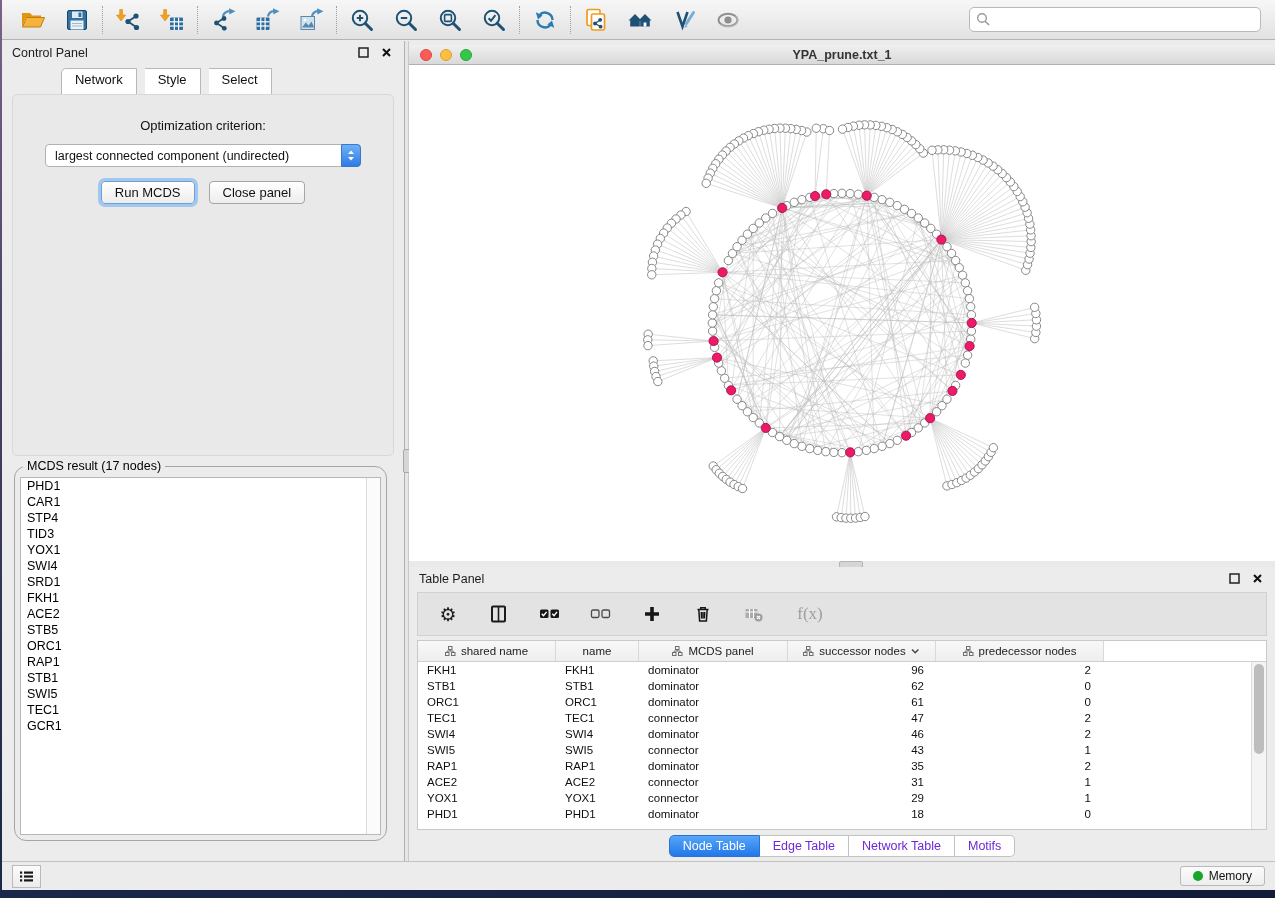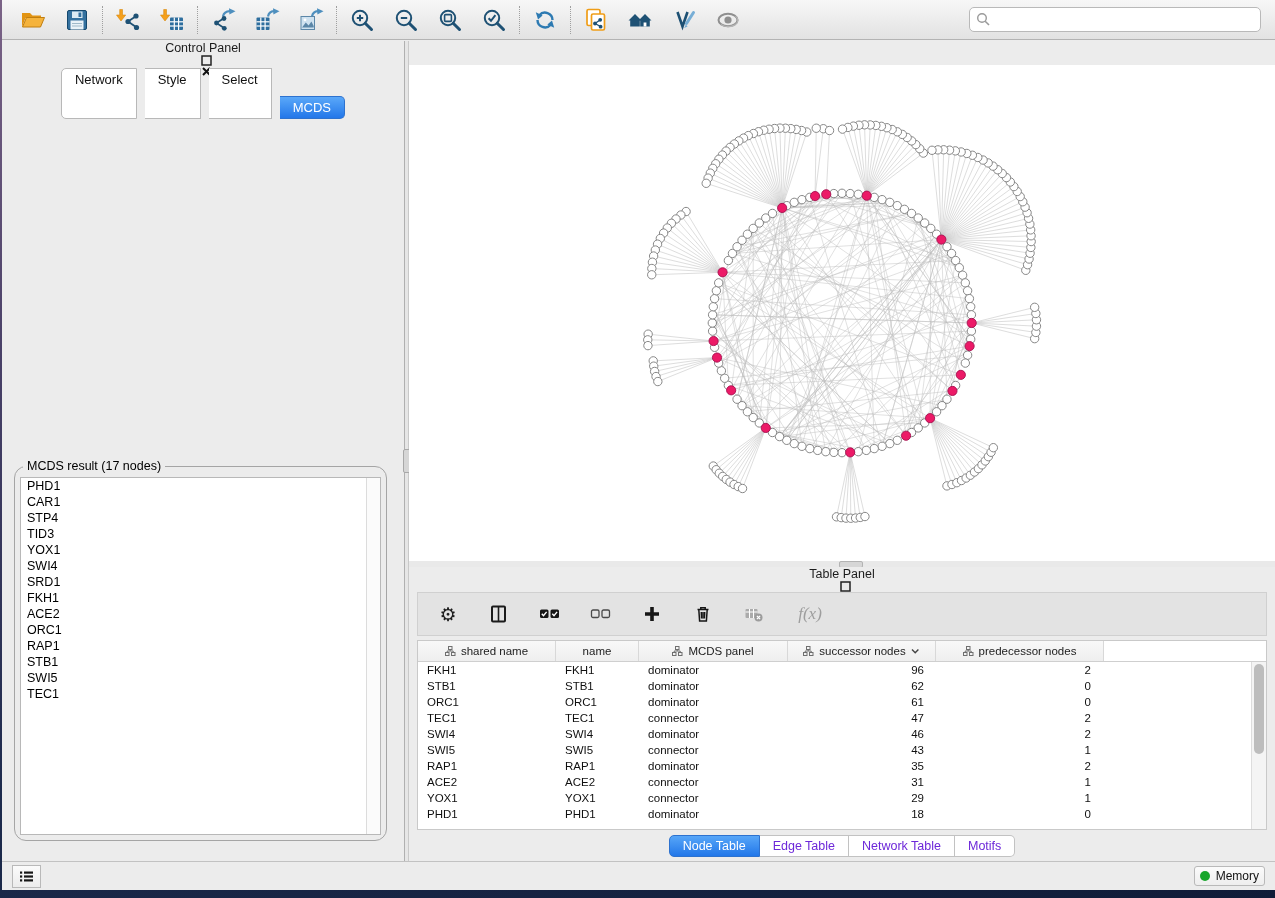--- a/index.html
+++ b/index.html
@@ -18,21 +18,21 @@
   .tool-group{display:flex;align-items:center;gap:12px;padding:0 9px;}
   .tool-sep{width:0;border-left:1px dotted #9f9f9f;height:28px;}
   .tool-btn{width:32px;height:32px;display:flex;align-items:center;justify-content:center;}
   .search-wrap{margin-left:auto;margin-right:8px;position:relative;width:292px;height:25px;}
   .search-input{width:100%;height:100%;border:1px solid #b9b9b9;border-radius:5px;background:#fff;
     padding:0 6px 0 27px;font:12.5px "Liberation Sans",sans-serif;outline:none;box-sizing:border-box;color:#333;}
   .search-glyph{position:absolute;left:7px;top:5px;pointer-events:none;}
 
   
   .control-panel{position:absolute;left:0;top:41px;width:402px;bottom:29px;background:#ececec;}
-  .panel-title{height:23px;display:flex;align-items:center;padding:0 10px;font-size:12.5px;color:#1c1c1c;flex-direction:column;}
+  .panel-title{height:23px;display:flex;align-items:center;padding:0 10px;font-size:12.5px;color:#1c1c1c;}
   .panel-title .spacer{flex:1;}
   .wicon{width:16px;height:14px;display:flex;align-items:center;justify-content:center;margin-left:7px;}
   .ctabs{display:flex;justify-content:center;margin-top:4px;gap:8px;}
   .ctab{padding:3px 13px;font-size:13px;background:#fff;border:1px solid #b8b8b8;border-left:none;color:#111;cursor:default;}
   .ctab:first-child{border-left:1px solid #b8b8b8;border-radius:5px 0 0 5px;}
   .ctab:last-child{border-radius:0 5px 5px 0;margin-top:28px;}
   .ctab.active{background:linear-gradient(#5aa8f9,#2377e9);color:#fff;border-color:#2d72cf;}
   .cp-card{position:absolute;left:10px;right:10px;top:53px;height:360px;background:#e9e9e9;
     border:1px solid #d8d8d8;border-radius:5px;}
   .opt-label{margin-top:23px;text-align:center;font-size:13px;color:#111;}
@@ -74,21 +74,21 @@
   .light{width:12px;height:12px;border-radius:50%;box-sizing:border-box;}
   .net-canvas{position:absolute;top:20px;left:0;right:0;bottom:0;background:#fff;}
   .net-canvas svg{display:block;width:100%;height:100%;}
 
   
   .table-panel{position:absolute;top:526px;left:0;right:0;bottom:0;background:#ececec;}
   .tp-toolbar{position:absolute;top:25px;left:8px;right:8px;height:44px;background:#e3e3e3;
     border:1px solid #d0d0d0;display:flex;align-items:center;gap:27px;padding-left:18px;box-sizing:border-box;}
   .tp-icon{display:flex;align-items:center;justify-content:center;width:24px;height:24px;}
   .gear-glyph{font-size:19px;color:#1d1d1d;line-height:1;}
-  .fx{font-family:"Liberation Serif",serif;font-style:italic;font-size:17px;color:#9e9e9e;}
+  .fx{font-family:"Liberation Serif",serif;font-size:17px;color:#9e9e9e;}
   .tp-table{position:absolute;top:73px;left:8px;right:8px;height:190px;background:#fff;
     border:1px solid #c9c9c9;box-sizing:border-box;overflow:hidden;}
   .thead{display:grid;grid-template-columns:138px 83px 149px 148px 168px 1fr;height:21px;
     border-bottom:1px solid #cfcfcf;background:linear-gradient(#f8f8f8,#eeeeee);box-sizing:border-box;}
   .th{display:flex;align-items:center;justify-content:center;gap:5px;font-size:11.5px;color:#1c1c1c;
     border-right:1px solid #d8d8d8;overflow:hidden;white-space:nowrap;}
   .th:last-child{border-right:none;background:#fff;}
   .tbody{position:absolute;top:21px;left:0;right:14px;bottom:0;}
   .trow{display:grid;grid-template-columns:138px 83px 149px 148px 168px 1fr;height:16px;}
   .td{font-size:11.5px;color:#101010;line-height:16px;padding-left:9px;white-space:nowrap;overflow:hidden;}
@@ -102,21 +102,21 @@
   .ttab:last-child{border-radius:0 5px 5px 0;}
   .ttab.active{background:linear-gradient(#57a6f8,#2277e9);color:#fff;border-color:#2d72cf;}
 
   
   .status-bar{position:absolute;left:0;right:0;bottom:0;height:29px;background:#ececec;
     border-top:1px solid #c2c2c2;display:flex;align-items:center;padding:0 10px;box-sizing:border-box;}
   .menu-btn{width:27px;height:21px;background:linear-gradient(#fbfbfb,#ececec);
     border:1px solid #b9b9b9;display:flex;align-items:center;justify-content:center;}
   .memory-btn{margin-left:auto;display:flex;align-items:center;gap:6px;
     background:linear-gradient(#fbfbfb,#eeeeee);border:1px solid #b9b9b9;border-radius:3px;
-    padding:2px 5px;font-size:12px;color:#111;}
+    padding:2px 12px;font-size:12px;color:#111;}
   .mem-dot{width:10px;height:10px;border-radius:50%;background:#17a62b;}
 </style>
 </head>
 <body>
 
 <div class="app">
 
   <div class="toolbar">
     <div class="tool-group">
       <div class="tool-btn">
@@ -316,49 +316,75 @@
           <path d="M2 2 L9 9 M9 2 L2 9" stroke="#111" stroke-width="2"></path>
         </svg>
       </span>
     </div>
     <div class="ctabs">
         <div class="ctab">Network</div>
         <div class="ctab">Style</div>
         <div class="ctab">Select</div>
         <div class="ctab active">MCDS</div>
       </div>
+    <div class="cp-card">
+      <div class="opt-label">Optimization criterion:</div>
+      <div class="select">
+        <span>largest connected component (undirected)</span>
+        <span class="stepper">
+          <svg width="12" height="13" viewBox="0 0 12 13">
+              <path d="M3 5 L6 1.5 9 5 Z" fill="#fff"></path>
+              <path d="M3 8 L6 11.5 9 8 Z" fill="#fff"></path>
+            </svg>
+        </span>
+      </div>
+      <div class="btn-row">
+        <button class="btn focused">Run MCDS</button>
+        <button class="btn">Close panel</button>
+      </div>
+    </div>
     <div class="mcds-fieldset">
       <div class="mcds-legend">MCDS result (17 nodes)</div>
       <div class="mcds-list">
         <div class="mcds-scroll"></div>
       <div class="list-item">PHD1</div>
           <div class="list-item">CAR1</div>
           <div class="list-item">STP4</div>
           <div class="list-item">TID3</div>
           <div class="list-item">YOX1</div>
           <div class="list-item">SWI4</div>
           <div class="list-item">SRD1</div>
           <div class="list-item">FKH1</div>
           <div class="list-item">ACE2</div>
+          <div class="list-item">STB5</div>
           <div class="list-item">ORC1</div>
           <div class="list-item">RAP1</div>
           <div class="list-item">STB1</div>
           <div class="list-item">SWI5</div>
           <div class="list-item">TEC1</div>
+          <div class="list-item">GCR1</div>
         </div>
     </div>
   </div>
 
   <div class="v-splitter">
     <div class="v-handle"></div>
   </div>
 
   <div class="right-region">
 
     <div class="net-window">
+      <div class="net-title">
+        <div class="lights">
+          <span class="light" style="background:#fc5b57;border:1px solid #d94942"></span>
+          <span class="light" style="background:#fdbe41;border:1px solid #d9a133"></span>
+          <span class="light" style="background:#34c84a;border:1px solid #2aa338"></span>
+        </div>
+        <span>YPA_prune.txt_1</span>
+      </div>
       <div class="net-canvas">
         <svg id="net-svg" viewBox="0 0 868 496" preserveAspectRatio="xMidYMid meet">
             <g stroke="#bcbcbc" stroke-width="0.75" stroke-opacity="0.6" fill="none">
               <line x1="374" y1="142.7" x2="371.4" y2="371.9"></line>
               <line x1="374" y1="142.7" x2="563" y2="274.3"></line>
               <line x1="374" y1="142.7" x2="409.6" y2="385.7"></line>
               <line x1="374" y1="142.7" x2="401.7" y2="132.1"></line>
               <line x1="374" y1="142.7" x2="328.8" y2="334.4"></line>
               <line x1="374" y1="142.7" x2="417.7" y2="387"></line>
               <line x1="374" y1="142.7" x2="333.8" y2="175.1"></line>

